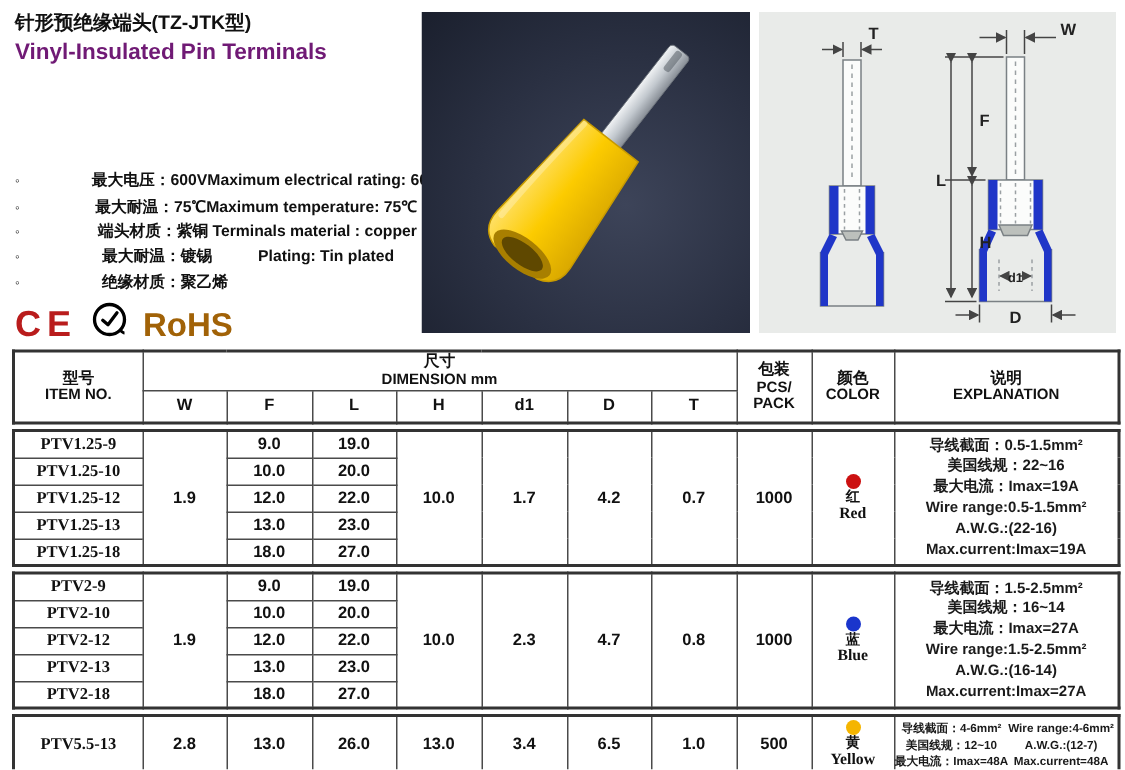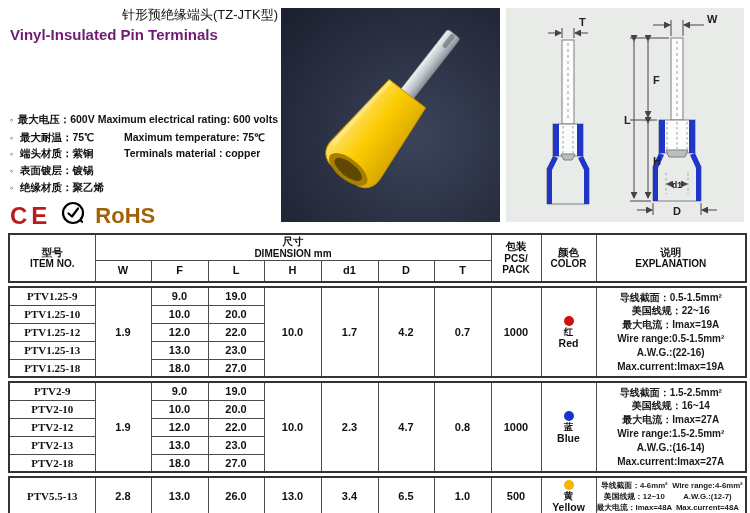--- a/index.html
+++ b/index.html
@@ -1,26 +1,26 @@
 <!DOCTYPE html>
 <html><head>
 <meta charset="utf-8">
 <style>
   * { margin:0; padding:0; box-sizing:border-box; }
   body { font-family:"Liberation Sans", sans-serif; background:#fff; }
   .page { position:relative; width:750px; height:513px; background:#fff; overflow:hidden; }
 
   
   .top-left { position:absolute; left:10px; top:6px; width:268px; }
-  .title-zh { font-size:13px; font-weight:400; color:#111;text-align:right; }
+  .title-zh { font-size:13px; font-weight:700; color:#111; }
   .title-en { font-size:15px; font-weight:700; color:#701a75; margin-top:2px; }
   .specs { margin-top:70px; }
   .spec-row { display:flex; align-items:baseline; height:17px; font-size:10.5px; font-weight:700; color:#111; white-space:nowrap; }
   .spec-bullet { width:10px; font-size:9px; color:#222; }
-  .spec-zh { width:104px; }
+  .spec-zh { width:104px;margin-left:48px; }
   .spec-en { flex:1; }
   .certs { display:flex; align-items:center; gap:9px; margin-top:3px; }
   .ce-text { font-size:24px; font-weight:800; letter-spacing:4px; color:#b91c1c; font-family:"Liberation Sans",sans-serif; }
   .rohs-text { font-size:22px; font-weight:700; color:#a16207; }
 
   
   .photo { position:absolute; left:281px; top:8px; width:219px; height:214px; }
   .photo svg { display:block; }
 
   
@@ -39,21 +39,21 @@
   td.item { background:#dde4e8;font-family:Liberation Serif, serif; }
   .hd-line1 { font-size:10.5px; }
   .hd-line2 { font-size:10px; }
   .row-17 td { height:18px; }
   td.expl { text-align:left; padding:2px 4px 2px 7px; }
   .expl-line { font-size:10px; font-weight:600; line-height:13.8px; white-space:nowrap; color:#1a1a1a; }
   .expl-cols { display:flex; gap:0; }
   .expl-line-sm { font-size:7.8px; font-weight:600; line-height:11px; white-space:nowrap; color:#1a1a1a; }
   .color-dot { width:10px; height:10px; border-radius:50%; margin:0 auto 1px auto; }
   .color-zh { font-size:9.5px; line-height:10px; }
-  .color-en { font-size:10.5px; line-height:12px; }
+  .color-en { font-size:10.5px; line-height:12px;font-family:Liberation Serif, serif; }
 </style>
 </head>
 <body>
 
 <div class="page">
 
   <div class="top-left">
     <div class="title-zh">针形预绝缘端头(TZ-JTK型)</div>
     <div class="title-en">Vinyl-Insulated Pin Terminals</div>
 
@@ -68,21 +68,22 @@
         <span class="spec-zh">最大耐温：75℃</span>
         <span class="spec-en">Maximum temperature: 75℃</span>
       </div>
       <div class="spec-row">
         <span class="spec-bullet">◦</span>
         <span class="spec-zh">端头材质：紫铜</span>
         <span class="spec-en">Terminals material : copper</span>
       </div>
       <div class="spec-row">
         <span class="spec-bullet">◦</span>
-        <span class="spec-zh">表面镀层：镀锡</span>
+        <span class="spec-zh">最大耐温：镀锡</span>
+        <span class="spec-en">Plating: Tin plated</span>
       </div>
       <div class="spec-row">
         <span class="spec-bullet">◦</span>
         <span class="spec-zh">绝缘材质：聚乙烯</span>
       </div>
     </div>
 
     <div class="certs">
       <span class="ce-text">CE</span>
       <span>

